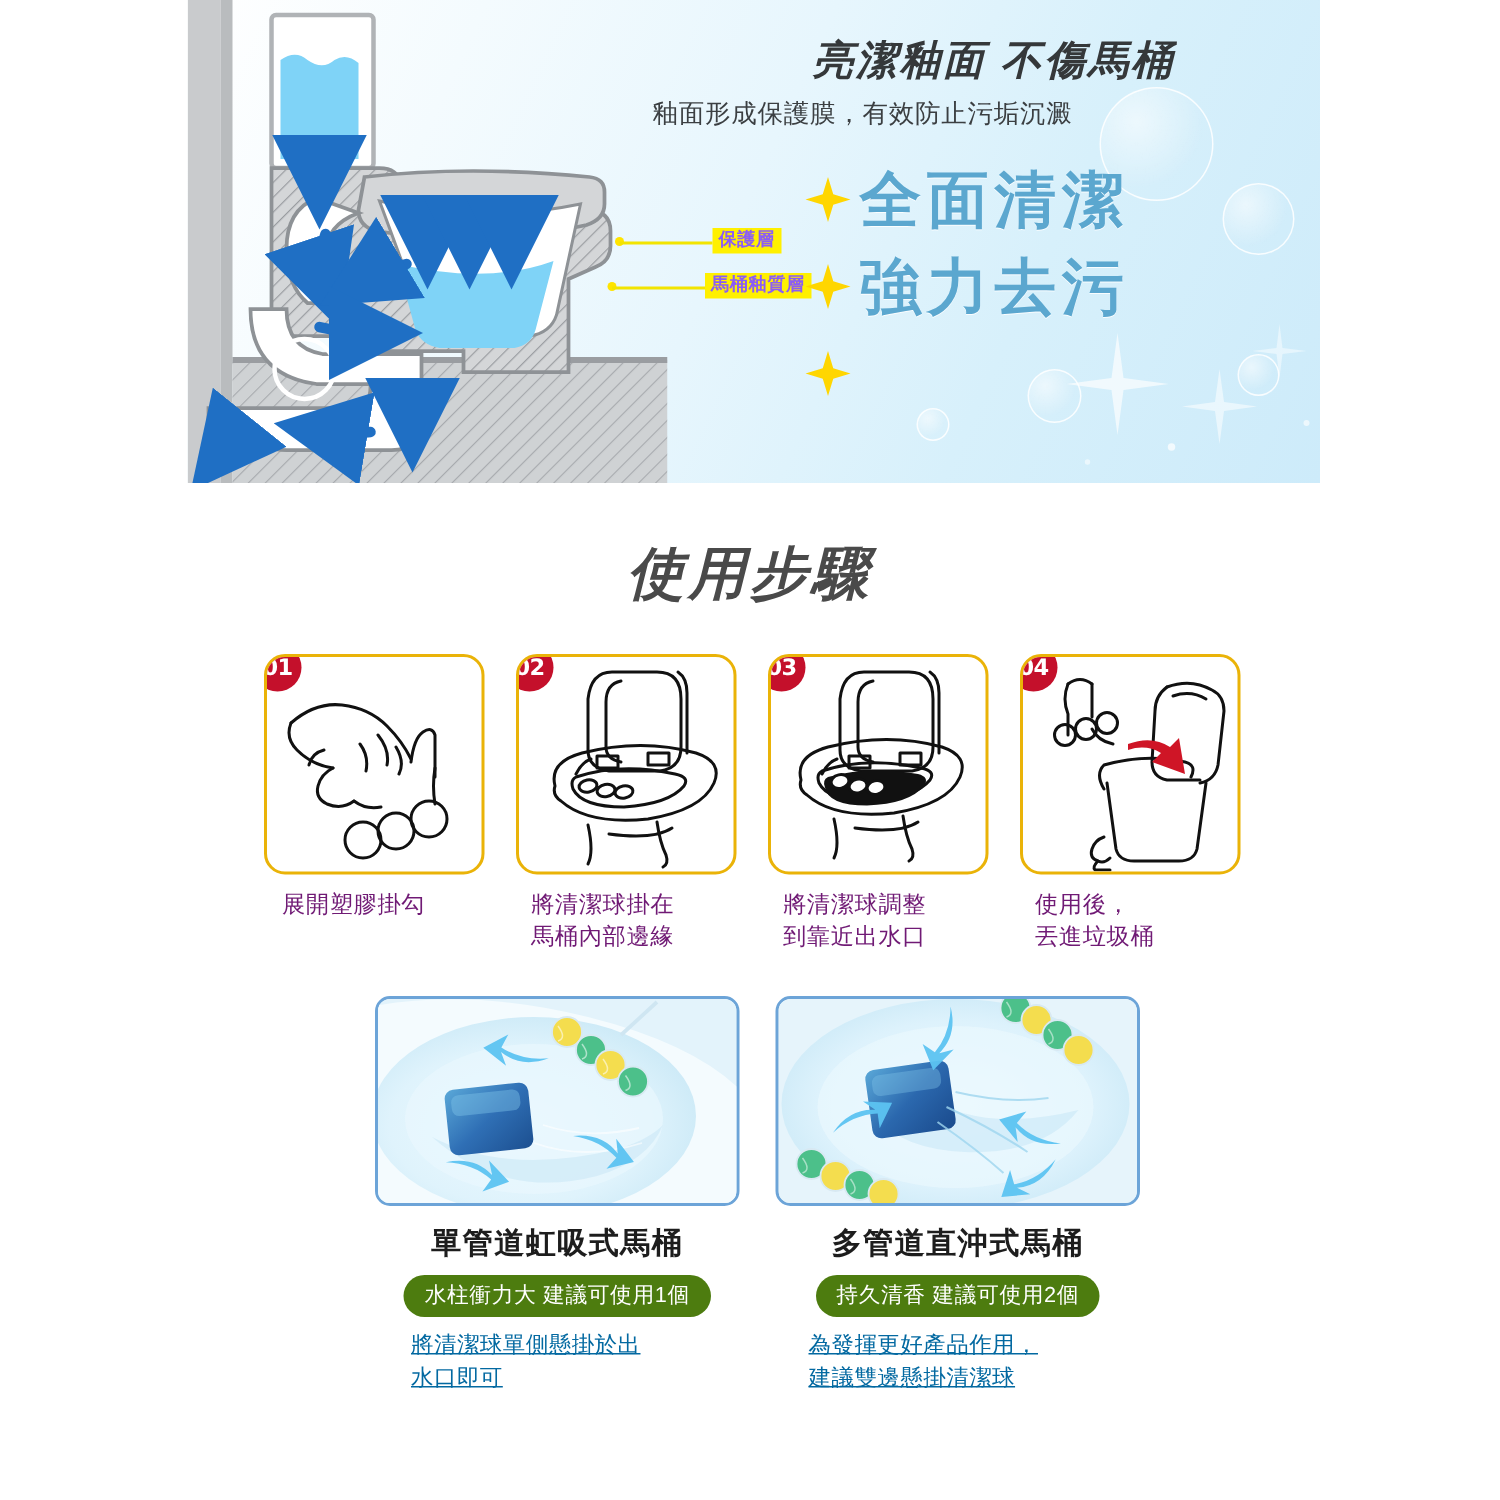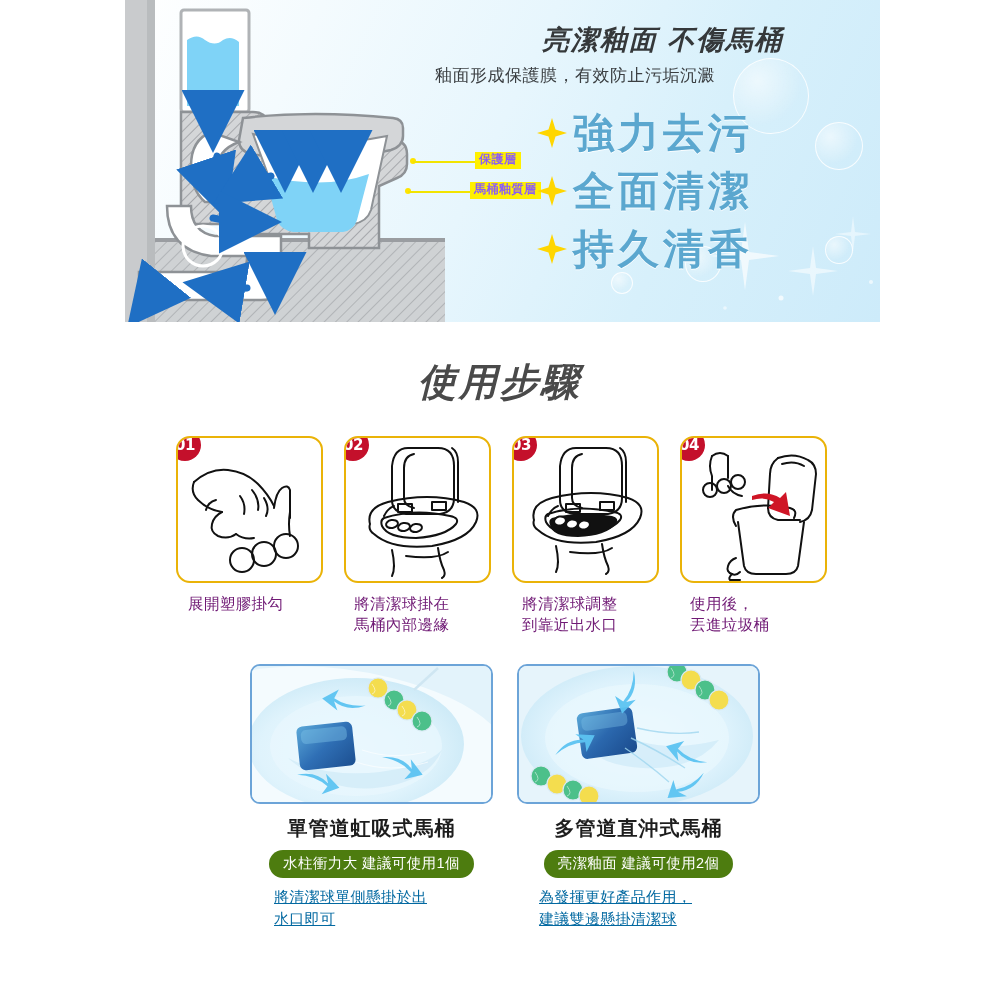--- a/index.html
+++ b/index.html
@@ -189,37 +189,36 @@
     <div class="hero-title">亮潔釉面 不傷馬桶</div>
     <div class="hero-sub">釉面形成保護膜，有效防止污垢沉澱</div>
 
     <div class="features">
       <div class="feat">
         <span class="star">
           <svg width="34" height="34" viewBox="0 0 34 34">
               <path d="M17 2 L20.5 13.5 L32 17 L20.5 20.5 L17 32 L13.5 20.5 L2 17 L13.5 13.5 Z" fill="#ffd600"></path>
             </svg>
         </span>
-        <span class="ftxt">強力去污</span>
+        <span class="ftxt">全面清潔</span>
       </div>
       <div class="feat">
         <span class="star">
           <svg width="34" height="34" viewBox="0 0 34 34">
               <path d="M17 2 L20.5 13.5 L32 17 L20.5 20.5 L17 32 L13.5 20.5 L2 17 L13.5 13.5 Z" fill="#ffd600"></path>
             </svg>
         </span>
-        <span class="ftxt">全面清潔</span>
+        <span class="ftxt">強力去污</span>
       </div>
       <div class="feat">
         <span class="star">
           <svg width="34" height="34" viewBox="0 0 34 34">
               <path d="M17 2 L20.5 13.5 L32 17 L20.5 20.5 L17 32 L13.5 20.5 L2 17 L13.5 13.5 Z" fill="#ffd600"></path>
             </svg>
         </span>
-        <span class="ftxt">持久清香</span>
       </div>
     </div>
   </div>
 
   <div class="steps-title">使用步驟</div>
 
   <div class="steps">
 
     <div class="step">
       <div class="step-card">
@@ -428,19 +427,19 @@
           </g>
           <g stroke="#ffffff" stroke-width="1" opacity=".5" fill="none">
             <path d="M152 2 q6 8 0 10"></path>
               <path d="M180 20 q6 8 0 10"></path>
             <path d="M16 106 q6 8 0 10"></path>
               <path d="M48 120 q6 8 0 10"></path>
           </g>
         </svg>
       </div>
       <div class="col-title">多管道直沖式馬桶</div>
-      <div class="pill">亮潔釉面 建議可使用2個</div>
+      <div class="pill">持久清香 建議可使用2個</div>
       <div class="col-desc" style="white-space:pre-line">為發揮更好產品作用，
 建議雙邊懸掛清潔球</div>
     </div>
   </div>
 
 </div>
 
 </body></html>

